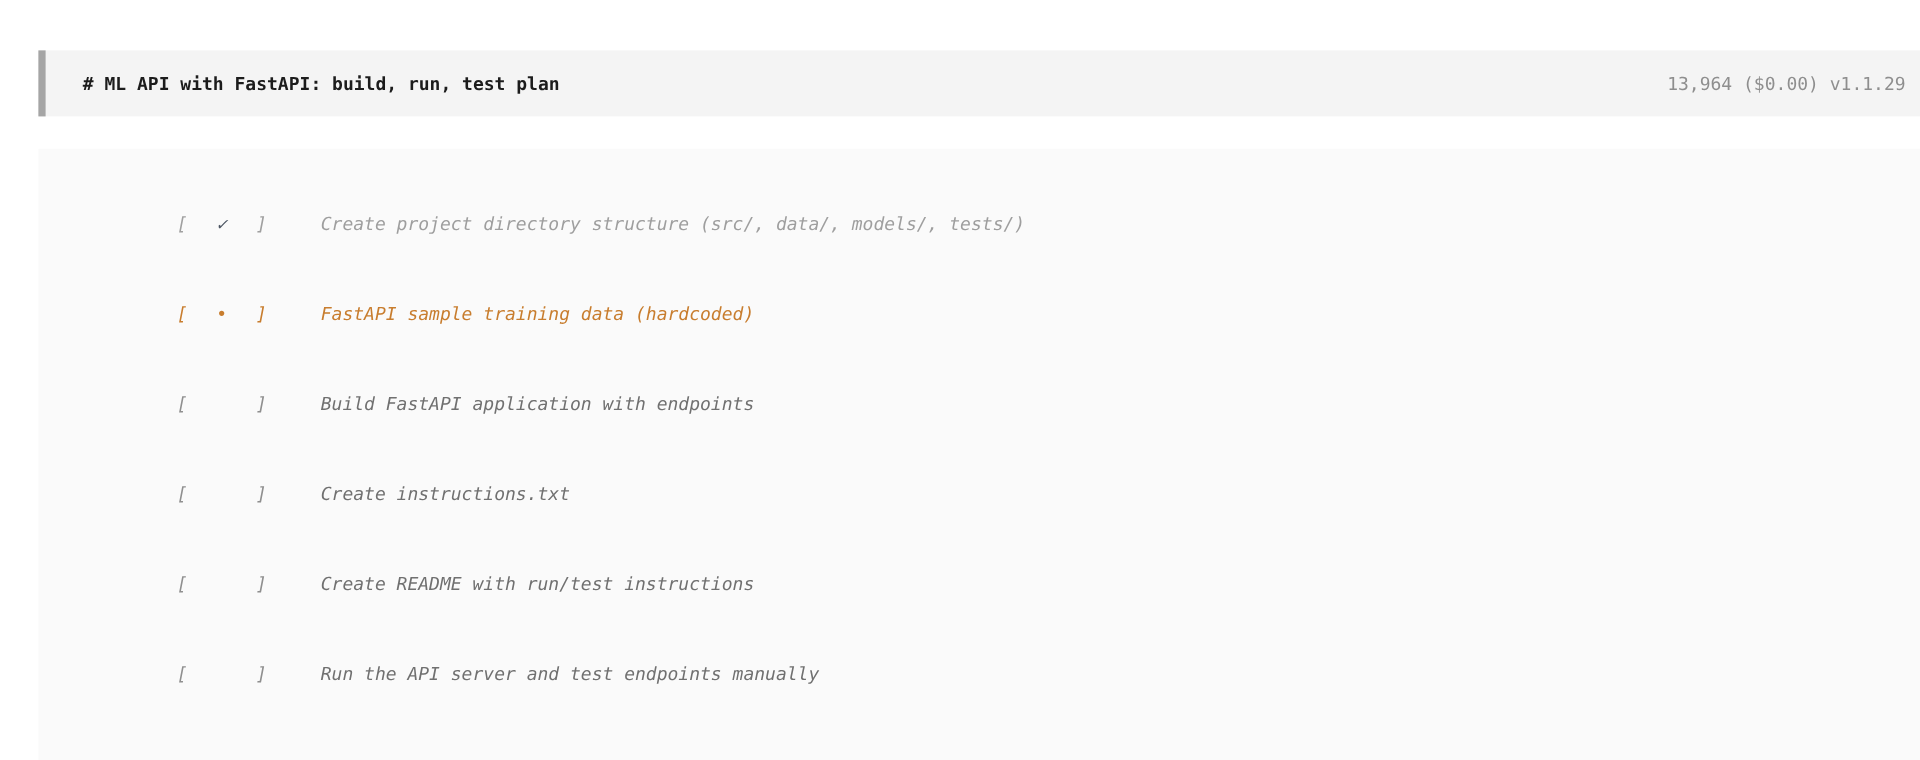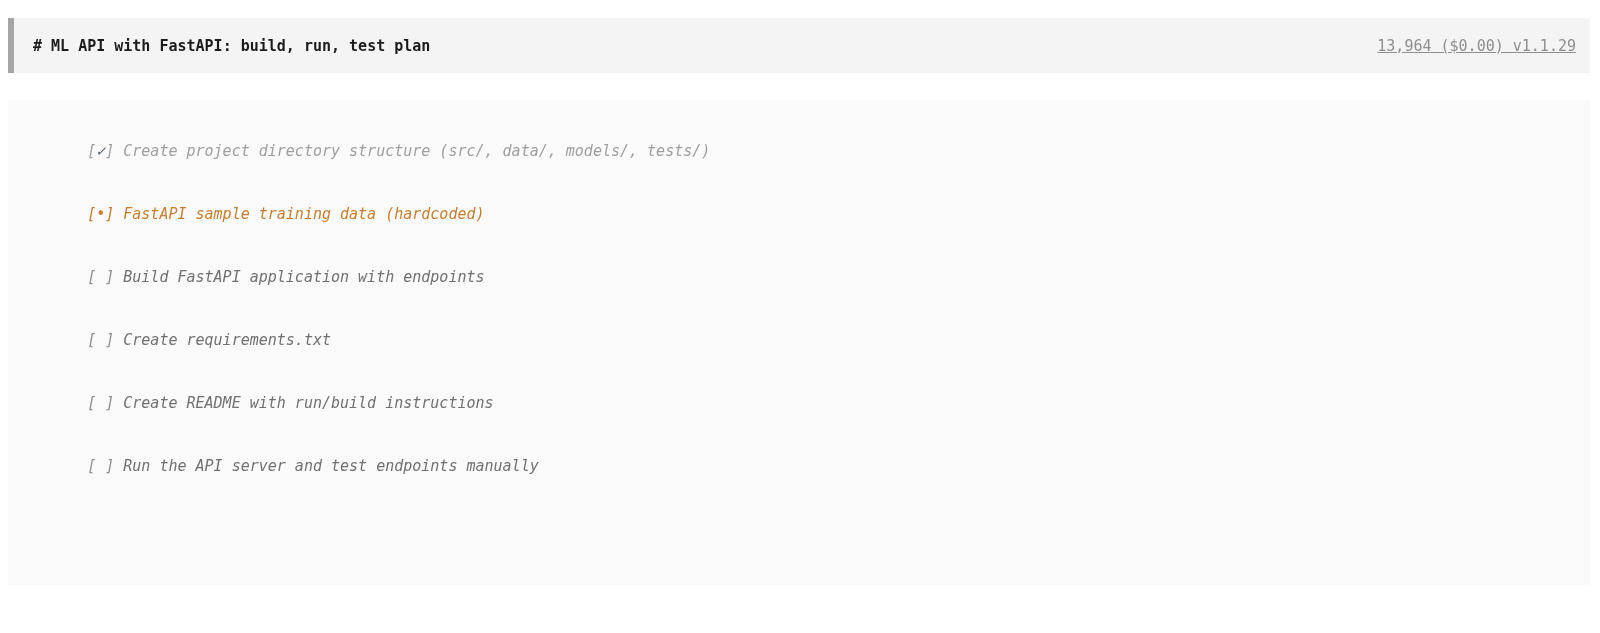--- a/index.html
+++ b/index.html
@@ -1,15 +1,15 @@
 <!DOCTYPE html>
 <html><head>
 <meta charset="utf-8">
 <style>
-  * { margin: 0; padding: 0; box-sizing: border-box; }
+  * { margin: 12px; padding: 0; box-sizing: border-box; }
   html, body {
     width: 1600px; height: 633px;
     background: #ffffff;
     overflow: hidden;
     font-family: "DejaVu Sans Mono", monospace;
     font-size: 15px;
     color: #2b2b2b;
   }
 
   
@@ -17,21 +17,21 @@
     margin: 18px 10px 0 8px;
     height: 55px;
     background: #f4f4f4;
     border-left: 6px solid #a5a5a5;
     display: flex;
     align-items: center;
     justify-content: space-between;
     padding: 0 14px 0 19px;
   }
   .header-title { font-weight: 700; color: #1c1c1c; letter-spacing: 0; }
-  .header-meta  { color: #8e8e8e; text-decoration: underline; }
+  .header-meta  { color: #8e8e8e; }
 
   
   .task-block {
     margin: 27px 10px 0 8px;
     background: #fafafa;
     padding: 20px 0 24px 25px;
   }
   .task { line-height: 21px; white-space: pre; font-style: italic; }
   .task-cb { white-space: pre; }
   .task--done  .cb-open, .task--done .cb-close { color: #a0a0a0; }
@@ -61,25 +61,25 @@
     <div class="task task--active">
       <span class="task-cb"><span class="cb-open">[</span><span class="cb-mark">•</span><span class="cb-close">]</span></span><span class="task-label">FastAPI sample training data (hardcoded)</span>
     </div>
 
     <div class="task task--pending">
       <span class="task-cb"><span class="cb-open">[</span><span class="cb-mark"> </span><span class="cb-close">]</span></span><span class="task-label">Build FastAPI application with endpoints</span>
     </div>
 
 
     <div class="task task--pending">
-      <span class="task-cb"><span class="cb-open">[</span><span class="cb-mark"> </span><span class="cb-close">]</span></span><span class="task-label">Create requirements.txt</span>
+      <span class="task-cb"><span class="cb-open">[</span><span class="cb-mark"> </span><span class="cb-close">]</span></span><span class="task-label">Create instructions.txt</span>
     </div>
 
     <div class="task task--pending">
-      <span class="task-cb"><span class="cb-open">[</span><span class="cb-mark"> </span><span class="cb-close">]</span></span><span class="task-label">Create README with run/build instructions</span>
+      <span class="task-cb"><span class="cb-open">[</span><span class="cb-mark"> </span><span class="cb-close">]</span></span><span class="task-label">Create README with run/test instructions</span>
     </div>
 
     <div class="task task--pending">
       <span class="task-cb"><span class="cb-open">[</span><span class="cb-mark"> </span><span class="cb-close">]</span></span><span class="task-label">Run the API server and test endpoints manually</span>
     </div>
 
     <div class="task task--pending">
       
     </div>
   </div>

